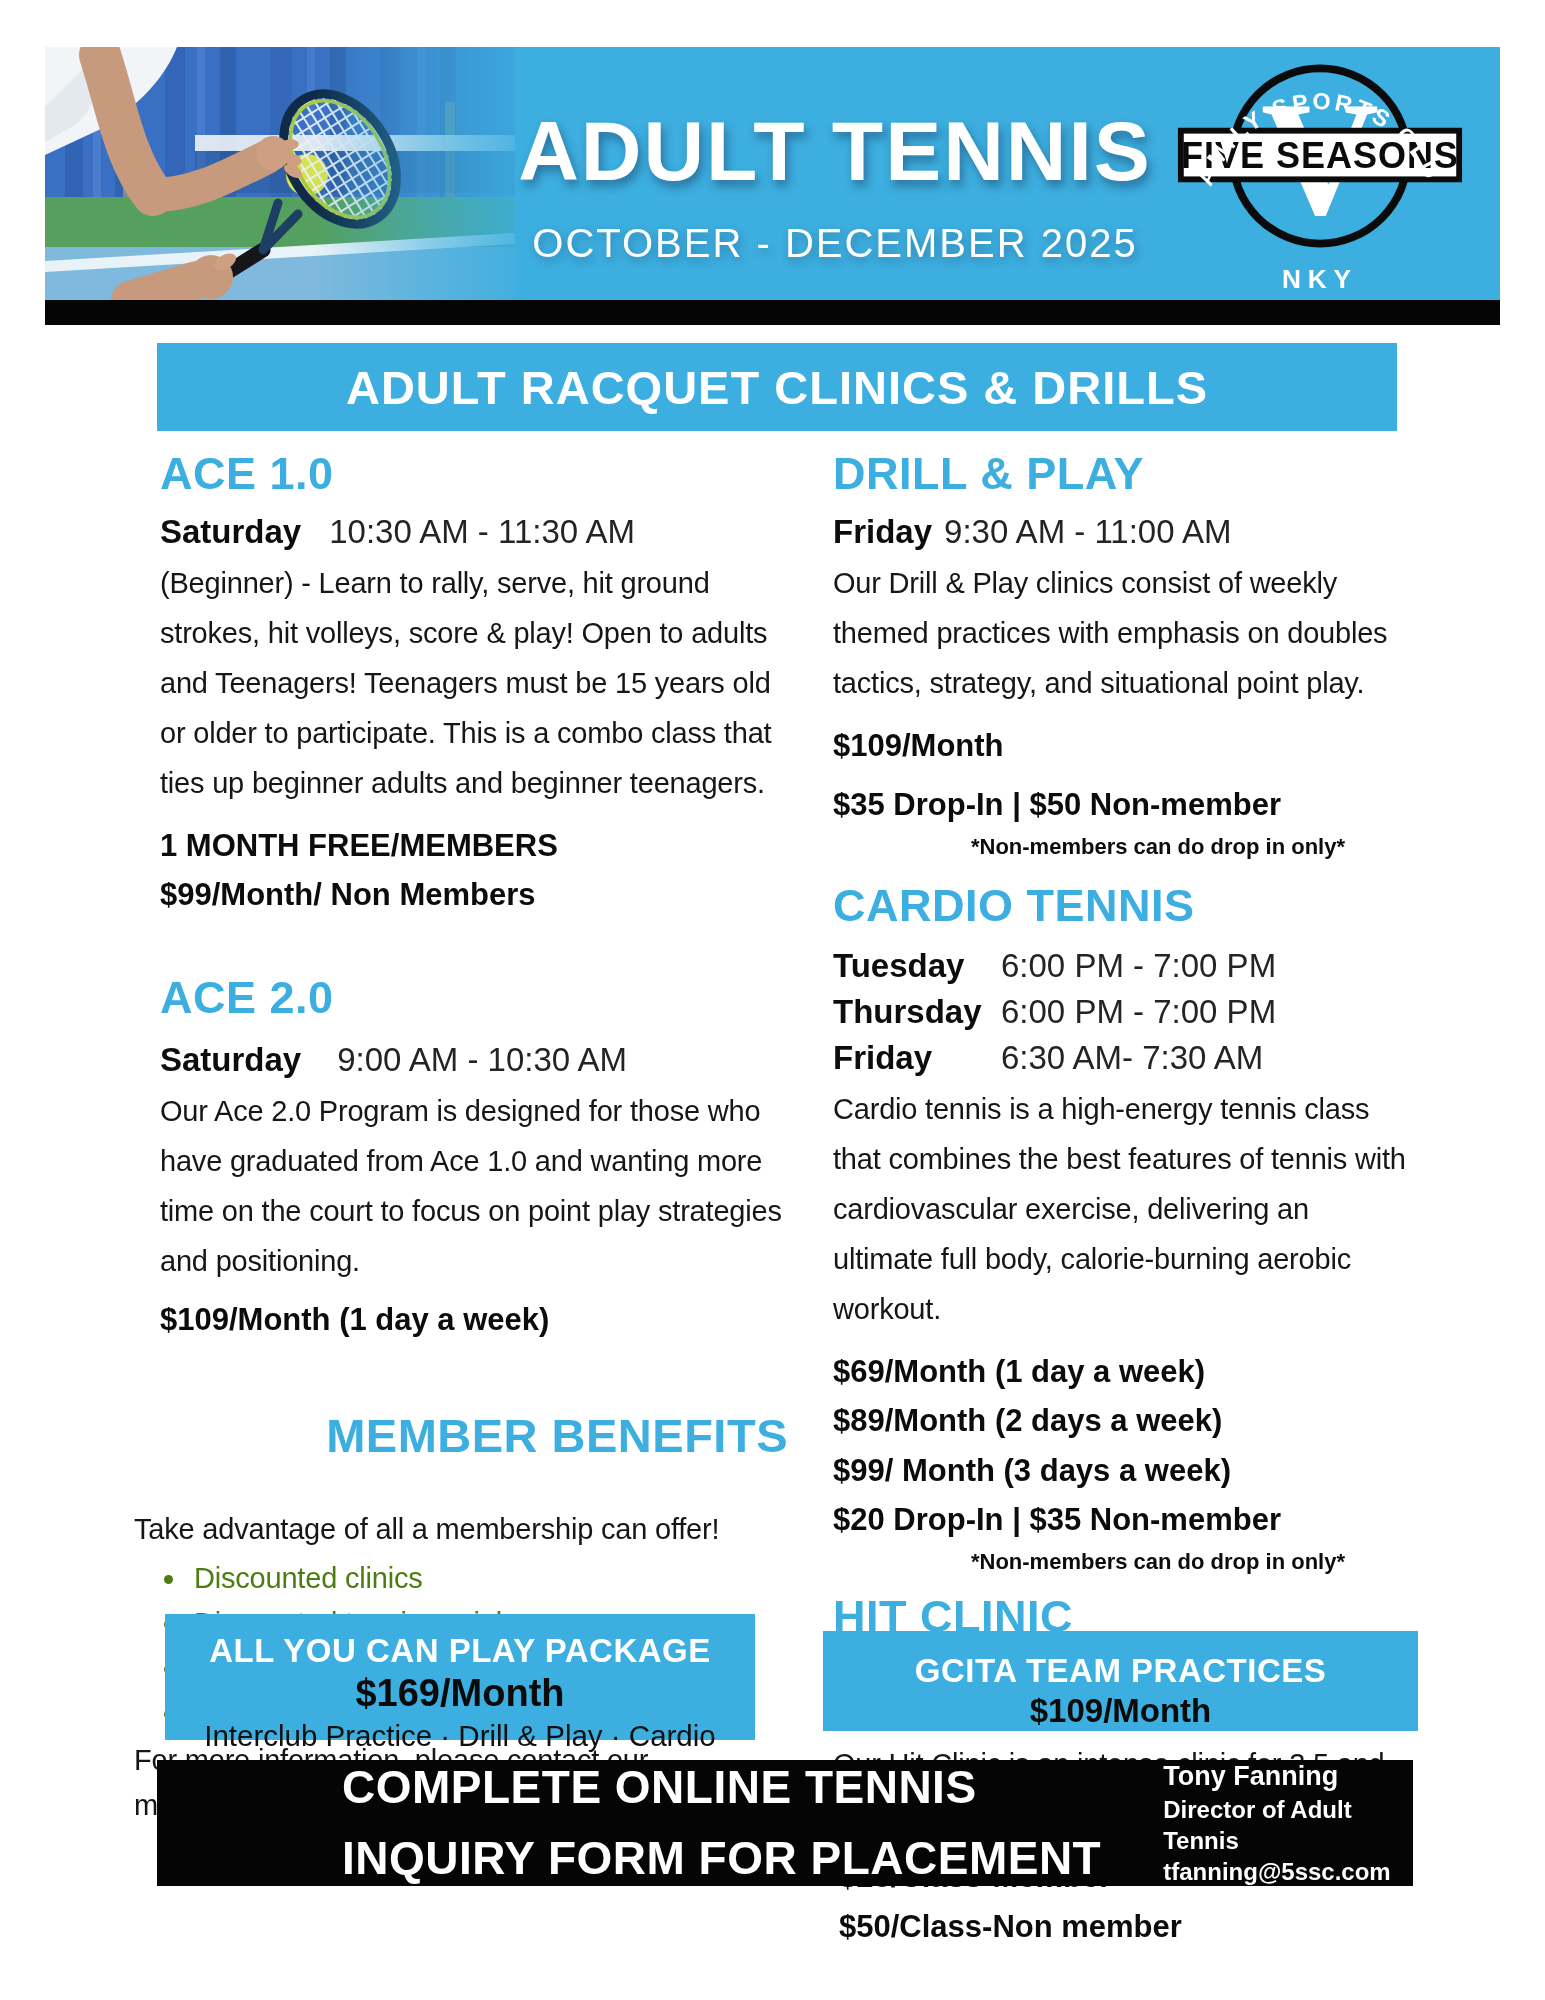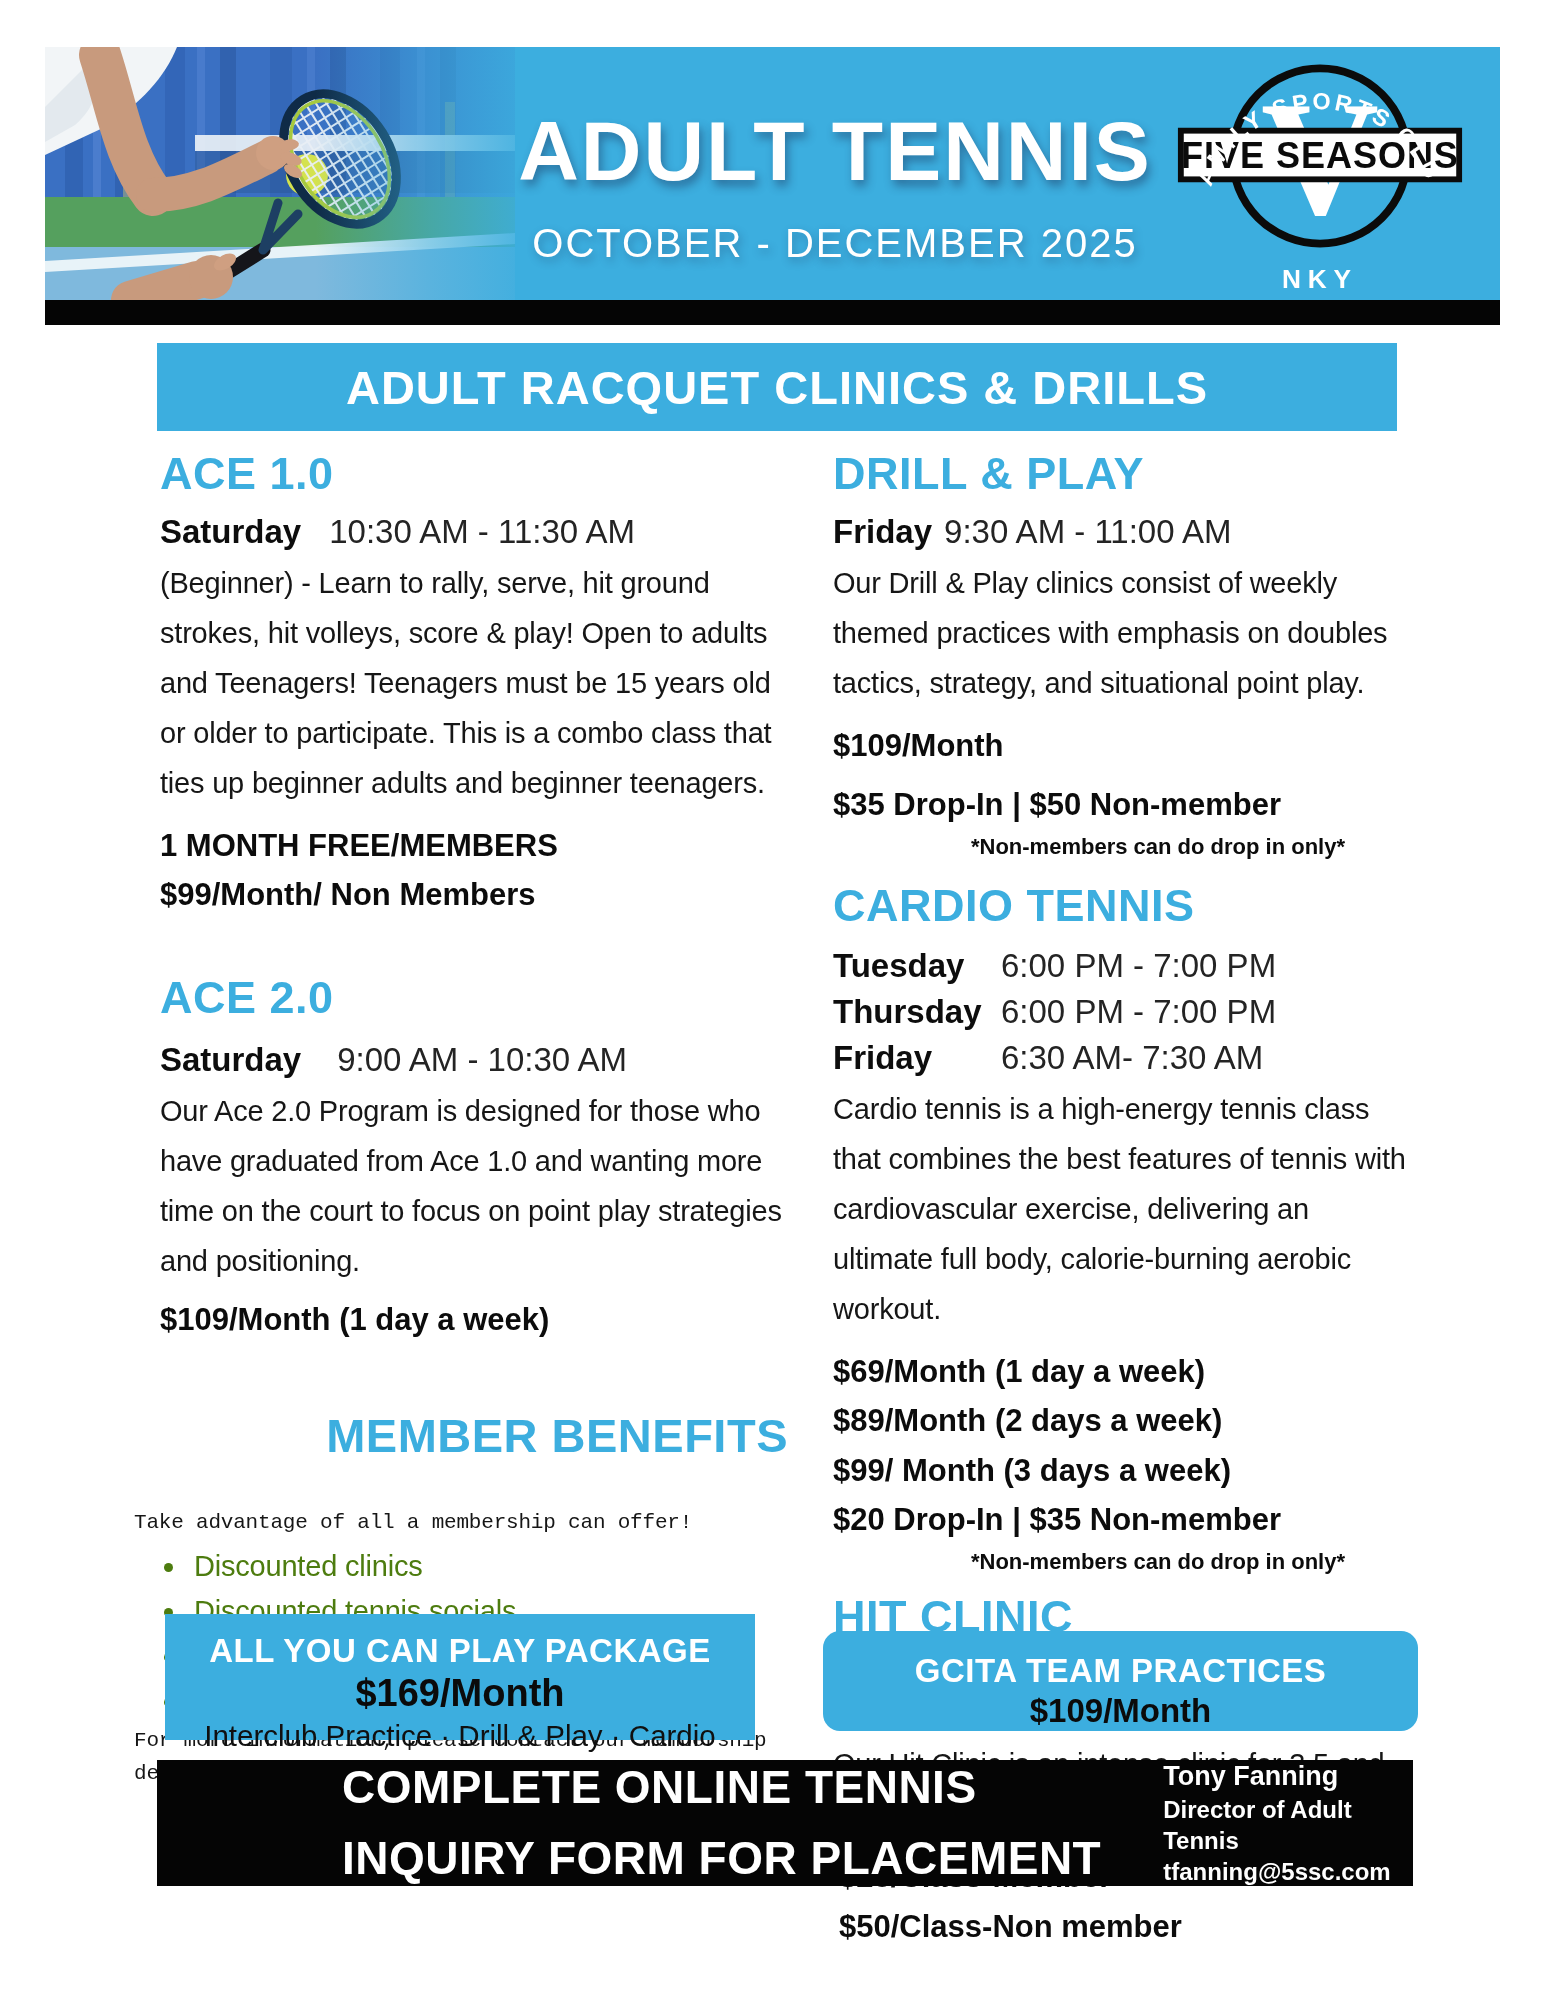--- a/index.html
+++ b/index.html
@@ -65,28 +65,28 @@
     font-size:22px; font-weight:800; color:#0c0c0c; text-align:center;
     width:540px; padding-left:55px; box-sizing:content-box; margin:4px 0 22px 0;
   }
 
   
   .mb { margin-left:-26px; }
   .mb-title {
     text-align:right; font-size:47px; font-weight:800; color:#3CAEDF;
     margin:64px 0 44px 0; letter-spacing:.5px;
   }
-  .mb-intro, .mb-outro { font-size:21px; line-height:1.55; color:#161616; letter-spacing:-.2px;font-family:Liberation Mono, monospace; }
+  .mb-intro, .mb-outro { font-size:29px; line-height:1.55; color:#161616; letter-spacing:-.2px; }
   ul.benefits { margin:4px 0 2px 24px; padding-left:30px; }
   ul.benefits li { font-size:29px; line-height:1.55; color:#4d7c0f; letter-spacing:-.2px; padding-left:6px; }
 
   
   .promo { position:absolute; background:#3CAEDF; text-align:center; }
   .promo-left  { left:165px; top:1614px; width:590px; height:126px; padding-top:16px; box-sizing:border-box; }
-  .promo-right { left:823px; top:1631px; width:595px; height:100px; padding-top:19px; box-sizing:border-box;border-radius:17px; }
+  .promo-right { left:823px; top:1631px; width:595px; height:100px; padding-top:19px; box-sizing:border-box; }
   .promo .p-title { color:#ffffff; font-size:33px; font-weight:800; letter-spacing:.5px; line-height:1.25; }
   .promo .p-price { color:#0b0b0b; font-size:38px; font-weight:800; line-height:1.2; }
   .promo-right .p-price { font-size:33px; }
   .promo .p-details { color:#101010; font-size:29.5px; font-weight:400; line-height:1.3; }
 
   
   .footer {
     position:absolute; left:157px; top:1760px; width:1256px; height:126px;
     background:#050505; display:flex; align-items:center;
   }

